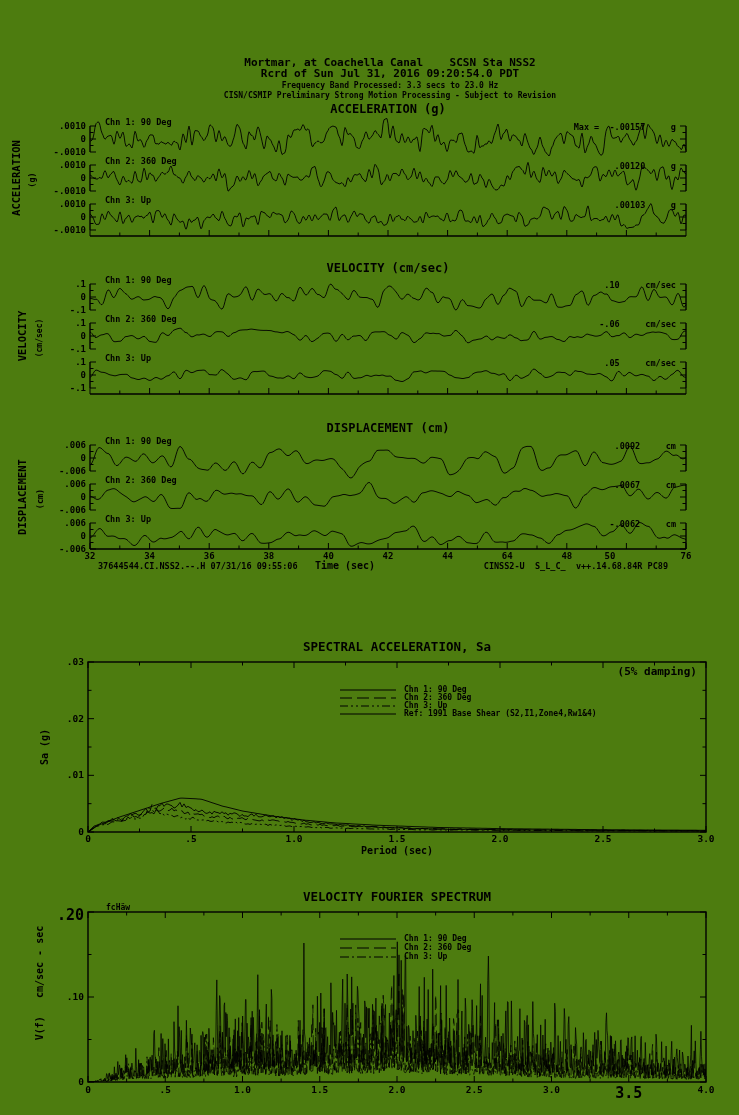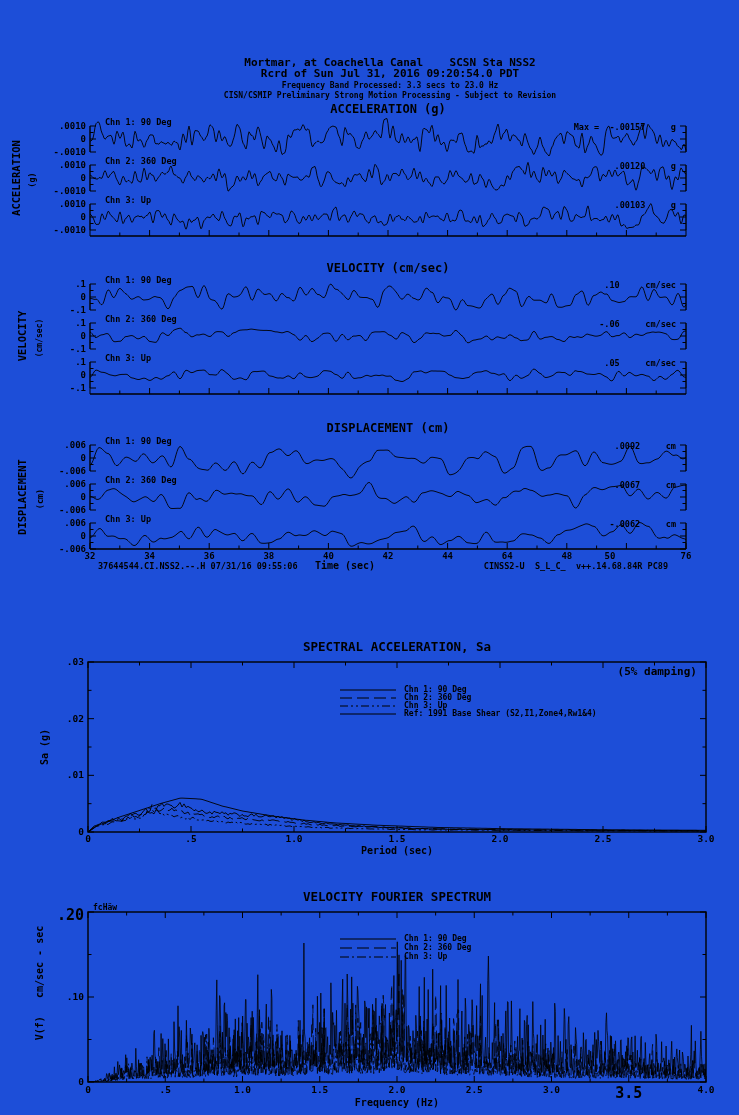--- a/index.html
+++ b/index.html
@@ -1,18 +1,18 @@
 <!DOCTYPE html>
 <html><head>
 <meta charset="utf-8">
 <style>
   html,body{margin:0;padding:0}
   body{width:739px;height:1115px;background:#fff;color:#000;
        font-family:"DejaVu Sans Mono","Liberation Mono",monospace}
-  .page{position:relative;width:739px;height:1115px;overflow:hidden;background:#1d4ed8}
+  .page{position:relative;width:739px;height:1115px;overflow:hidden;background:#4d7c0f}
   .abs{position:absolute;white-space:pre;line-height:1.15}
   .b{font-weight:700}
   .ctr{text-align:center}
   .rt{text-align:right}
   .rot{transform:translate(-50%,-50%) rotate(-90deg);transform-origin:center}
   #plot-svg{position:absolute;left:0;top:0}
 </style>
 </head>
 <body>
 
@@ -333,23 +333,22 @@
   <div class="abs b" style="left:98px;top:562px;font-size:8.5px">37644544.CI.NSS2.--.H 07/31/16 09:55:06</div>
   <div class="abs b ctr" style="left:255px;top:560px;width:180px;font-size:10px">Time (sec)</div>
   <div class="abs b rt" style="right:71px;top:562px;font-size:8.5px">CINSS2-U  S_L_C_  v++.14.68.84R PC89</div>
 
   <div class="abs b ctr" style="left:88px;top:640px;width:618px;font-size:12.5px">SPECTRAL ACCELERATION, Sa</div>
   <div class="abs b rt" style="right:42px;top:666px;font-size:11px">(5% damping)</div>
   <div class="abs b rot" style="left:45px;top:747px;font-size:10px">Sa (g)</div>
   <div class="abs b ctr" style="left:88px;top:845px;width:618px;font-size:10px">Period (sec)</div>
 
   <div class="abs b ctr" style="left:88px;top:890px;width:618px;font-size:12.5px">VELOCITY FOURIER SPECTRUM</div>
-  <div class="abs b" style="left:93px;top:903px;font-size:8px">fcHäw</div>
+  <div class="abs b" style="left:106px;top:903px;font-size:8px">fcHäw</div>
   <div class="abs b rot" style="left:40px;top:983px;font-size:10px">V(f)   cm/sec - sec</div>
-  <div class="abs b ctr" style="left:88px;top:1097px;width:618px;font-size:10px">Frequency (Hz)</div>
 <div class="abs b ctr" style="left:90px;top:103px;width:596px;font-size:12px">ACCELERATION (g)</div>
     <div class="abs b rot" style="left:16px;top:178px;font-size:10.5px">ACCELERATION</div>
     <div class="abs b rot" style="left:33px;top:180px;font-size:8.5px">(g)</div>
     <div class="abs b rt" style="right:653px;top:121px;font-size:9px">.0010</div>
     <div class="abs b rt" style="right:653px;top:134px;font-size:9px">0</div>
     <div class="abs b rt" style="right:653px;top:147px;font-size:9px">-.0010</div>
     <div class="abs b" style="left:105px;top:118px;font-size:8.5px">Chn 1: 90 Deg</div>
     <div class="abs b rt" style="right:63px;top:123px;font-size:8.5px">Max =  -.00157     g</div>
     <div class="abs b rt" style="right:653px;top:160px;font-size:9px">.0010</div>
     <div class="abs b rt" style="right:653px;top:173px;font-size:9px">0</div>

